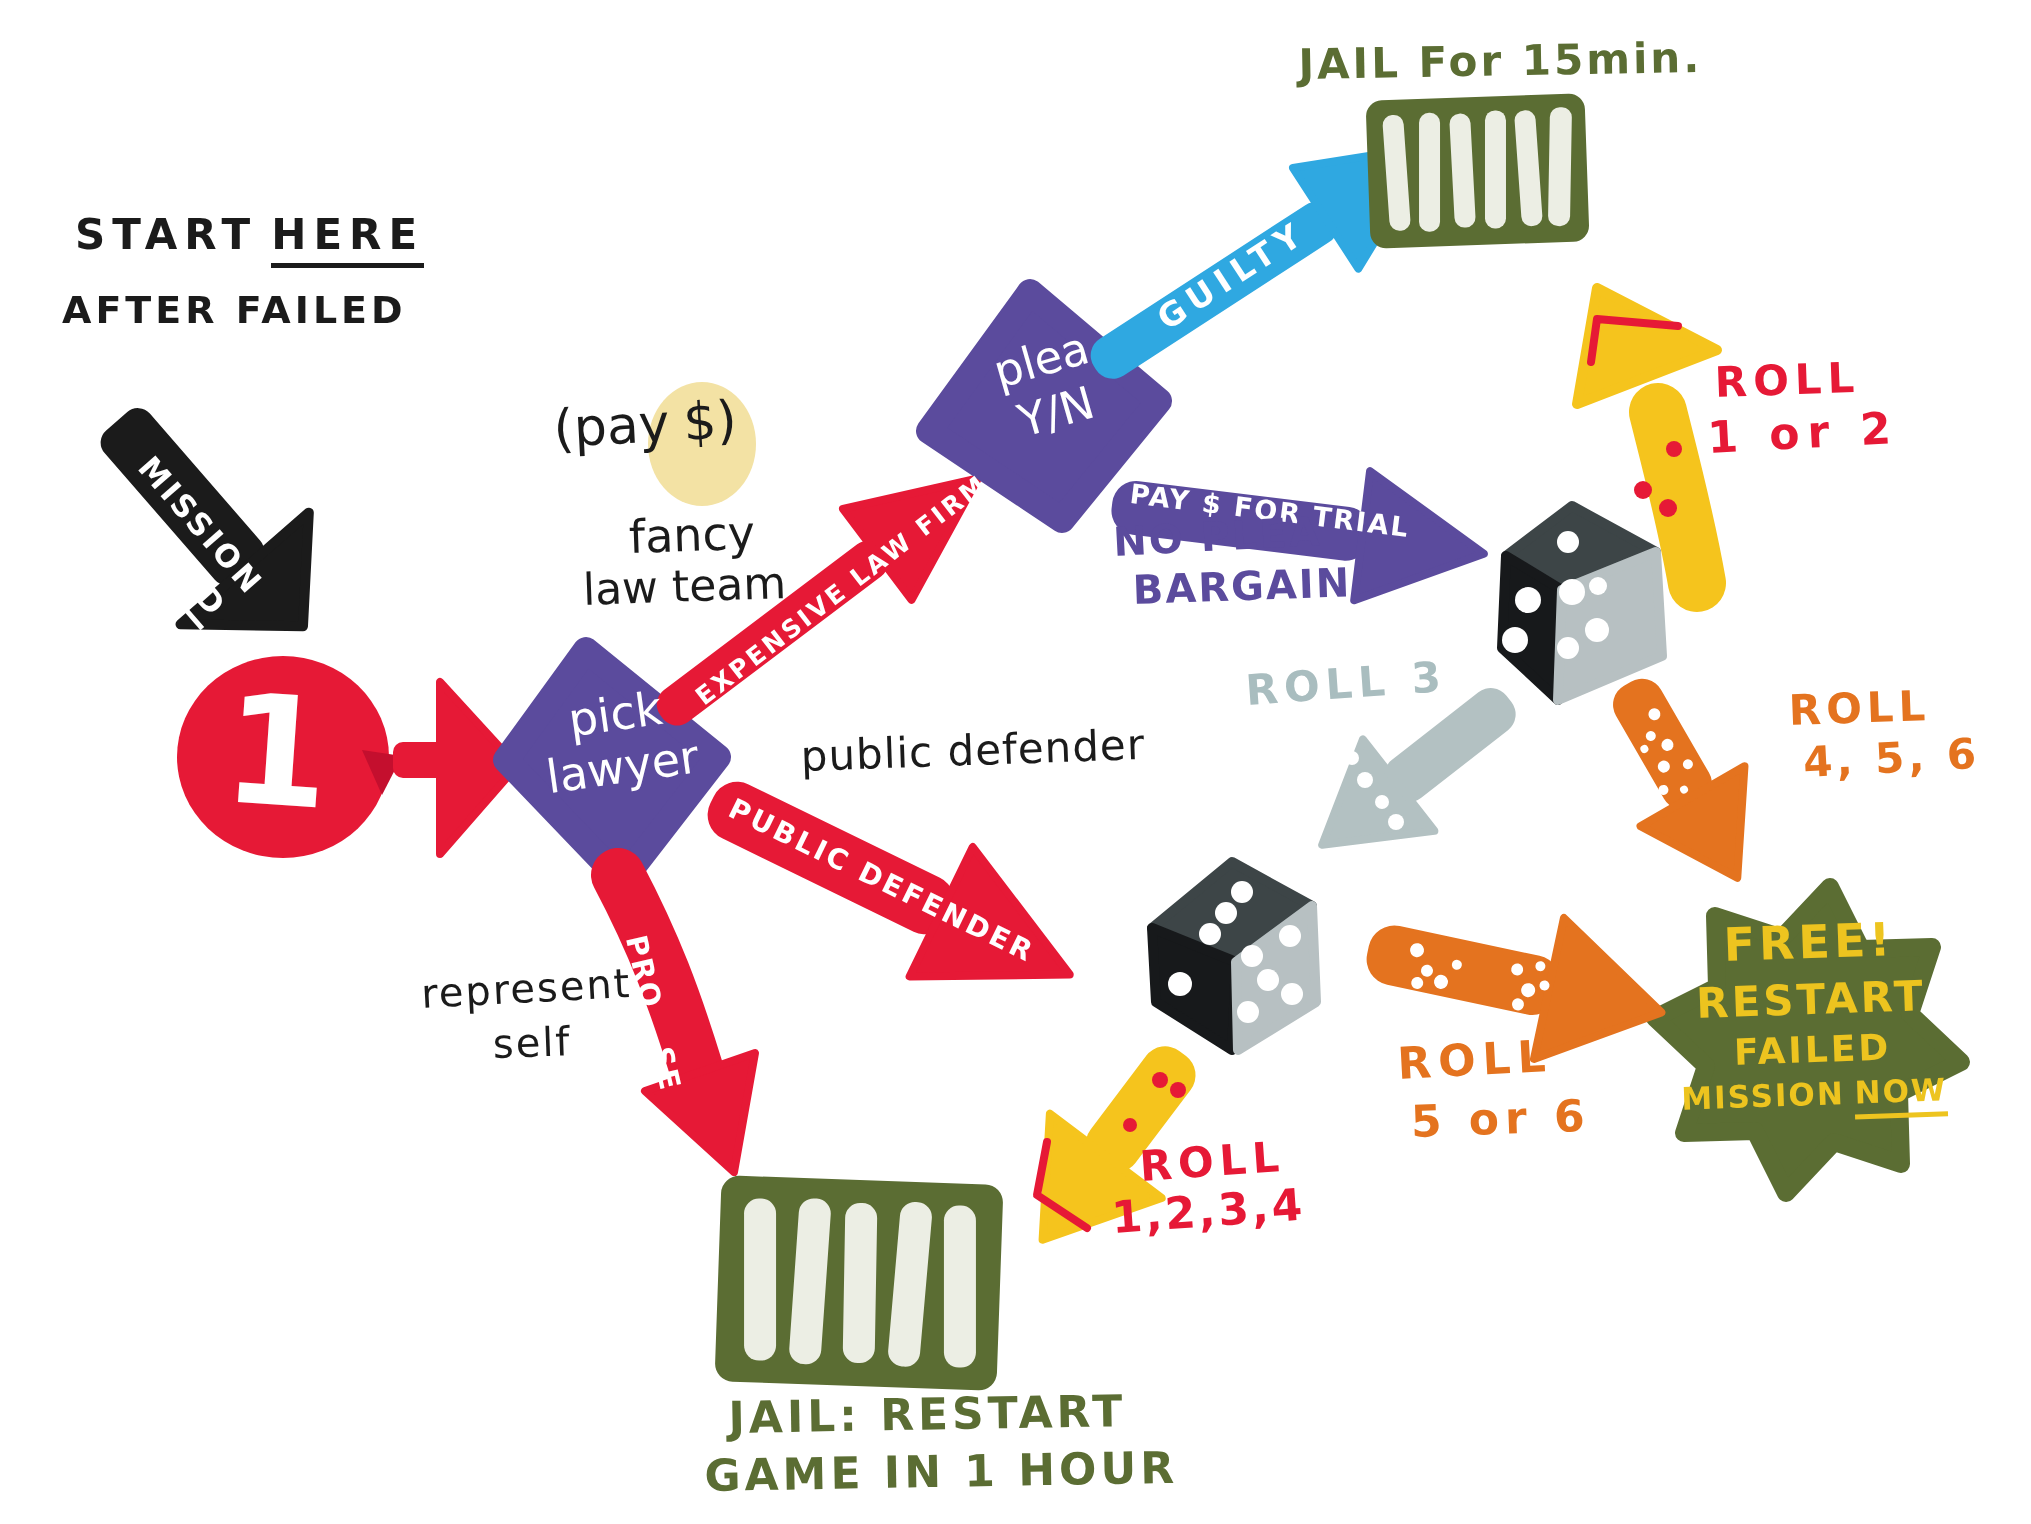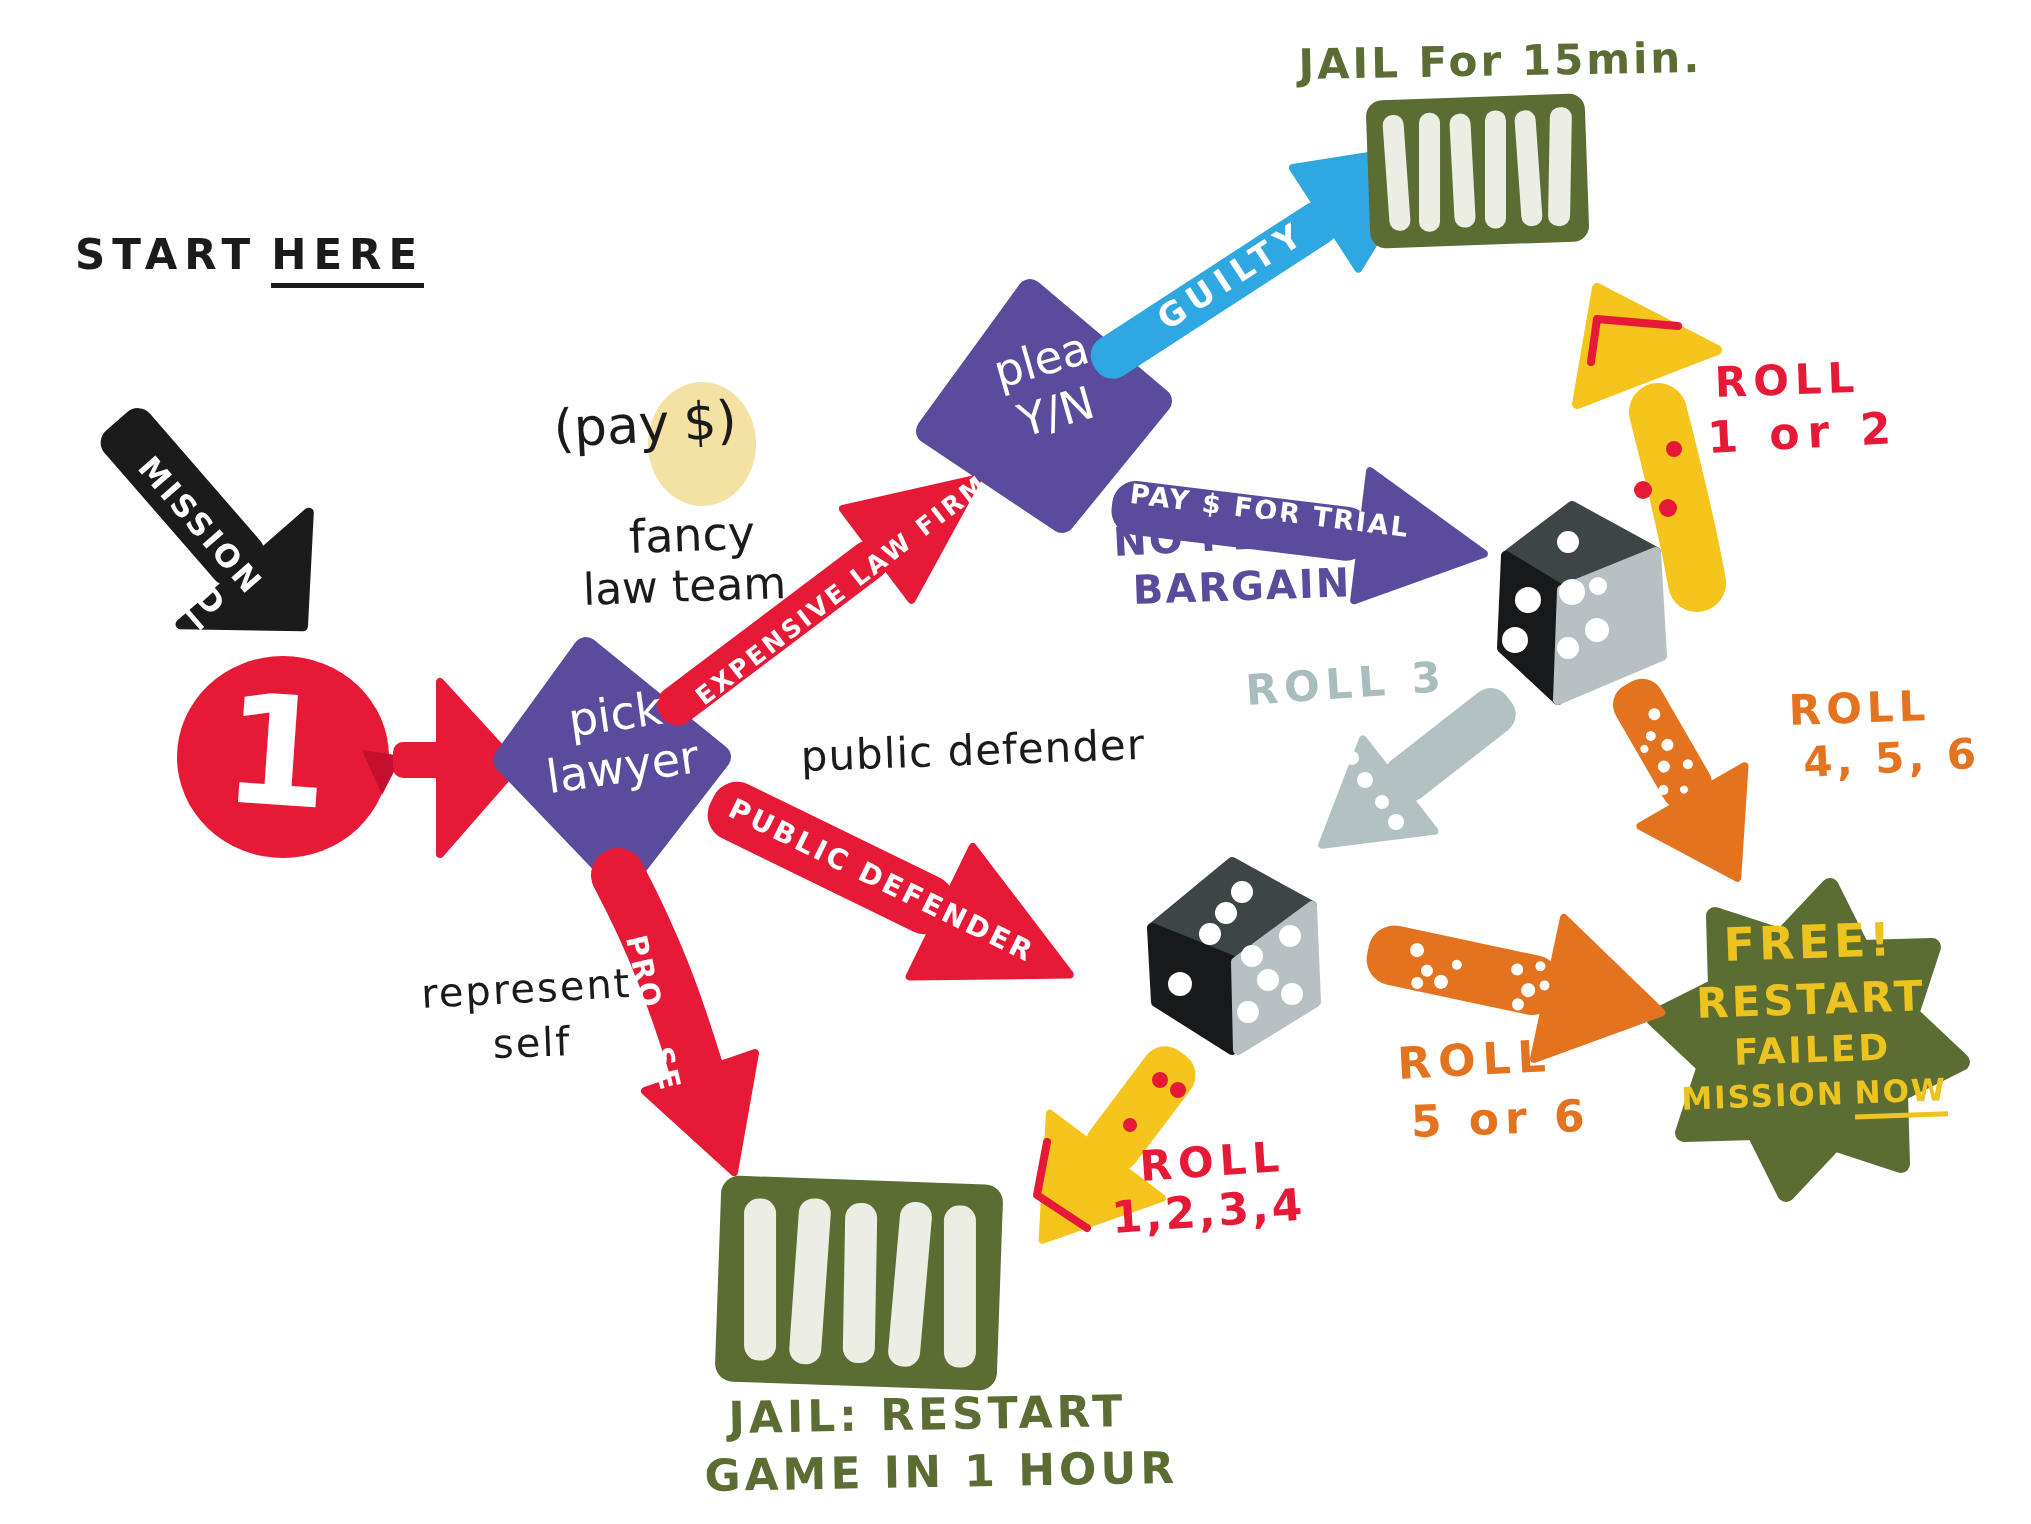--- a/index.html
+++ b/index.html
@@ -185,23 +185,24 @@
           <circle cx="90" cy="-4" r="5"></circle>
           <circle cx="150" cy="-12" r="6"></circle>
         <circle cx="165" cy="6" r="7"></circle>
           <circle cx="158" cy="22" r="6"></circle>
           <circle cx="180" cy="-2" r="5"></circle>
         <circle cx="172" cy="-20" r="5"></circle>
       </g>
     </g>
   </svg>
 
-  <div class="t black bold" style="left:75px;top:210px;font-size:42px;letter-spacing:7px;margin-top:20px;">
+  <div class="t black bold" style="left:75px;top:210px;font-size:42px;letter-spacing:7px;">
     <span>START</span><span class="u ml">HERE</span>
   </div>
+  <div class="t black bold" style="left:62px;top:288px;font-size:38px;letter-spacing:4px;">AFTER FAILED</div>
 
   <div class="t white bold" style="left:160px;top:448px;font-size:31px;letter-spacing:3px;transform:rotate(49deg);line-height:1.35;">
     <div>MISSION</div>
     <div style="margin-left:26px;"><span class="u">FAILED</span></div>
   </div>
 
   <div class="t white bold ctr" style="left:227px;top:658px;width:112px;font-size:152px;transform:rotate(4deg);">1</div>
 
   <div class="t white ctr" style="left:515px;top:702px;width:195px;font-size:46px;transform:rotate(-8deg);line-height:1.15;">
     <div>pick</div>

